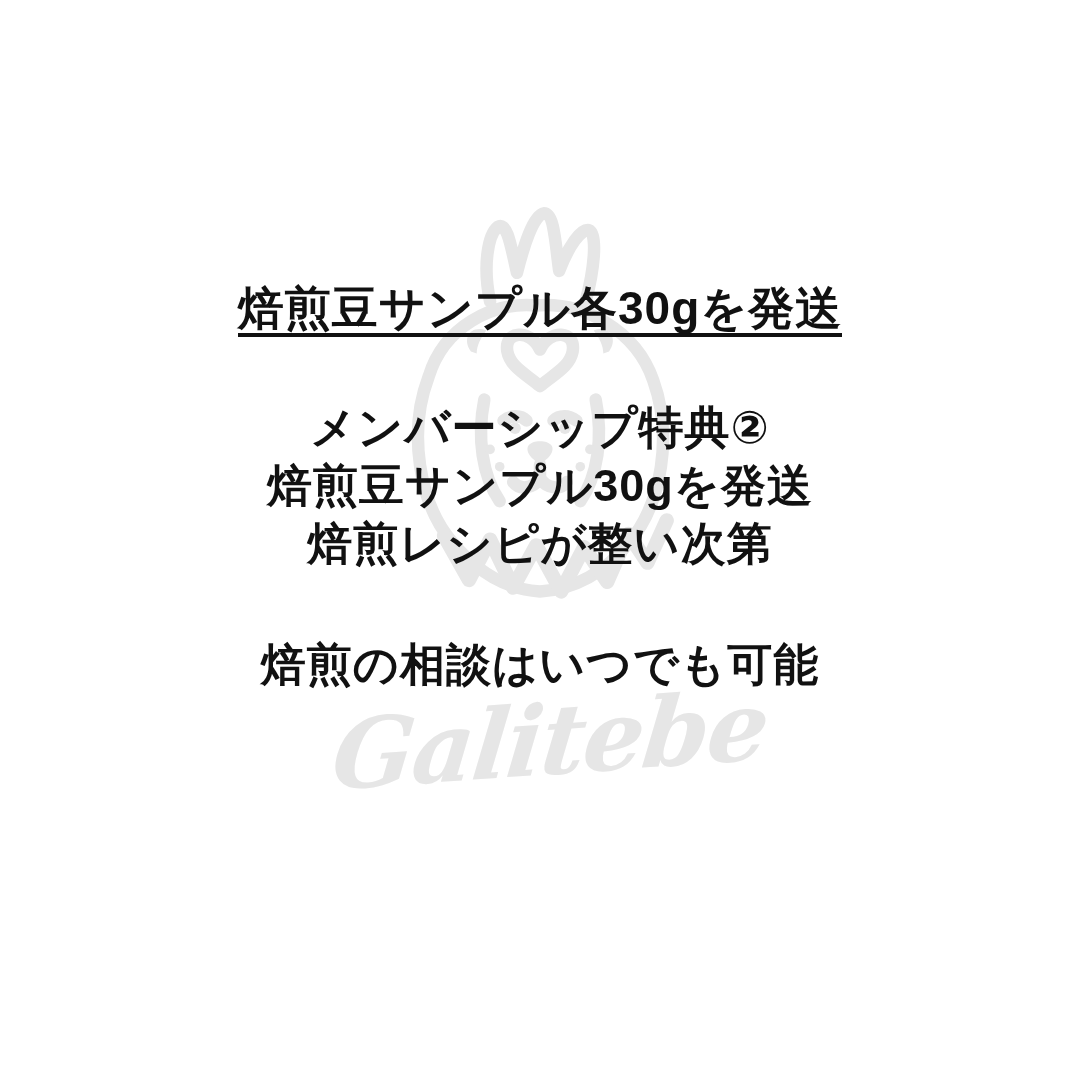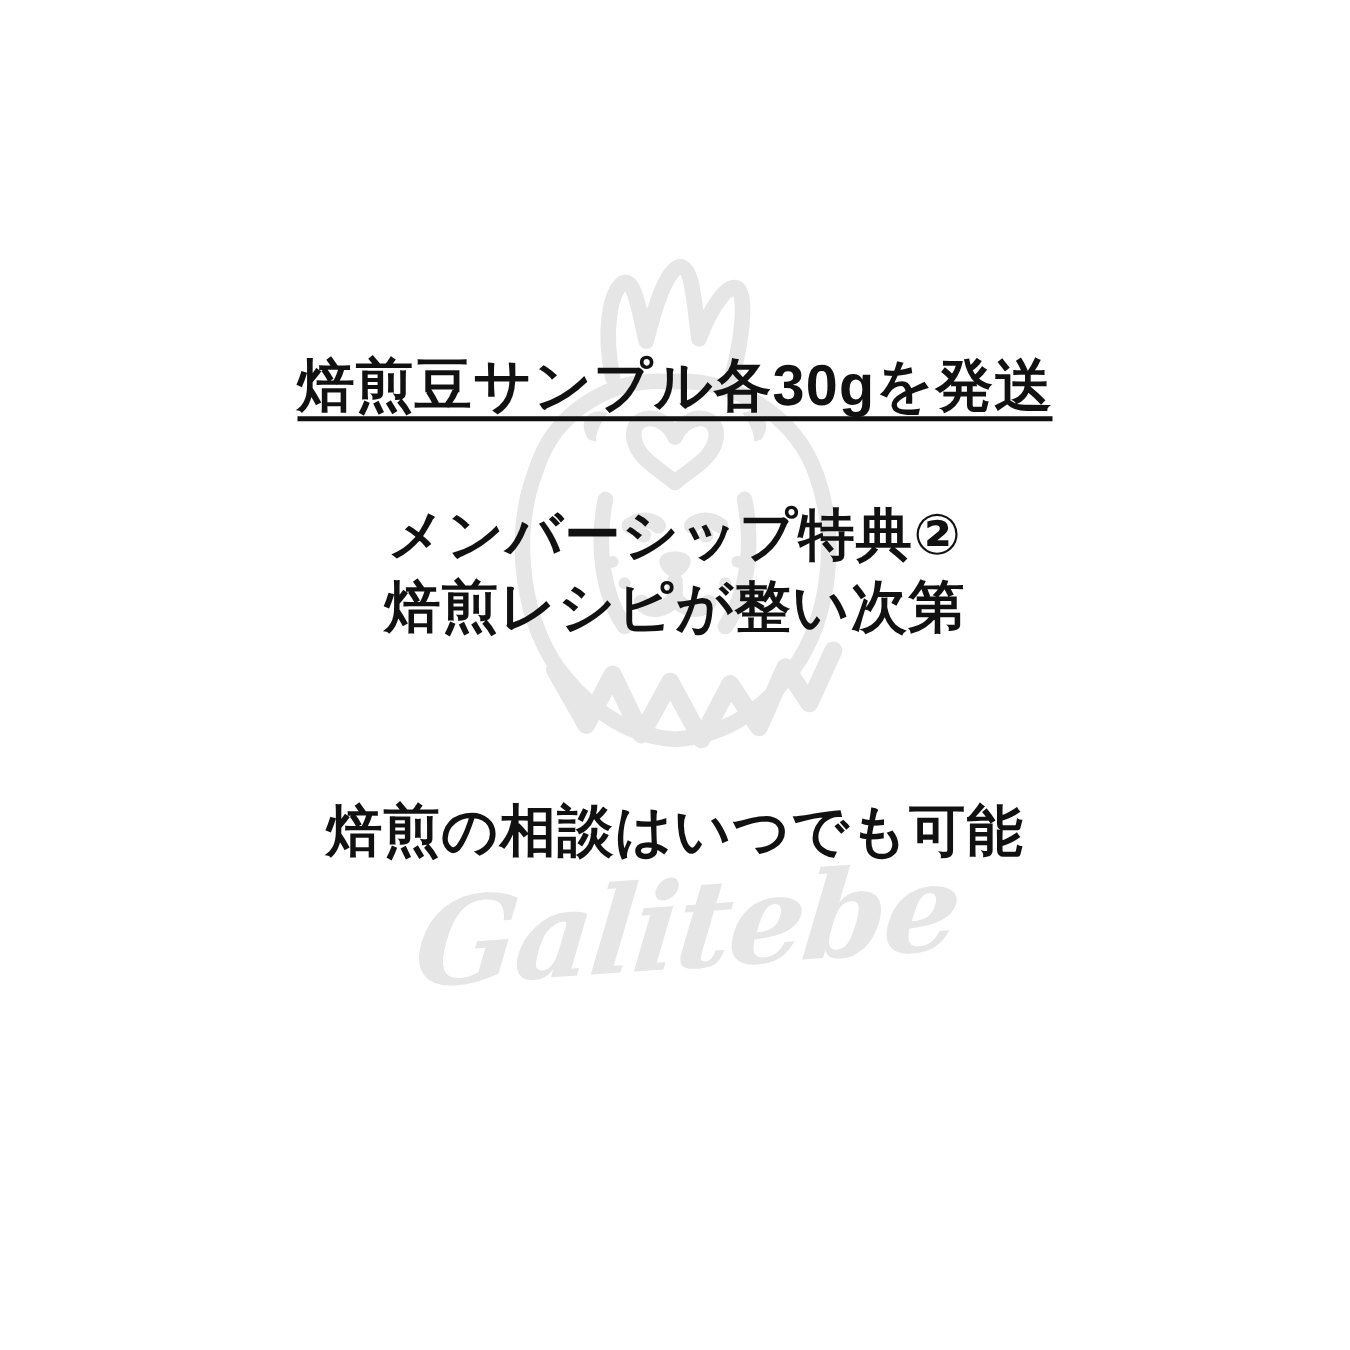--- a/index.html
+++ b/index.html
@@ -85,20 +85,21 @@
   </div>
 
   <div class="text-layer">
 
     <div class="line heading">
       <span class="underline">焙煎豆サンプル各30gを発送</span>
     </div>
 
     <div class="line body-block">
       <div>メンバーシップ特典②</div>
+      <div>焙煎豆サンプル30gを発送</div>
       <div>焙煎レシピが整い次第</div>
     </div>
 
     <div class="line consult-line">焙煎の相談はいつでも可能</div>
 
   </div>
 
 </div>
 
 </body></html>

